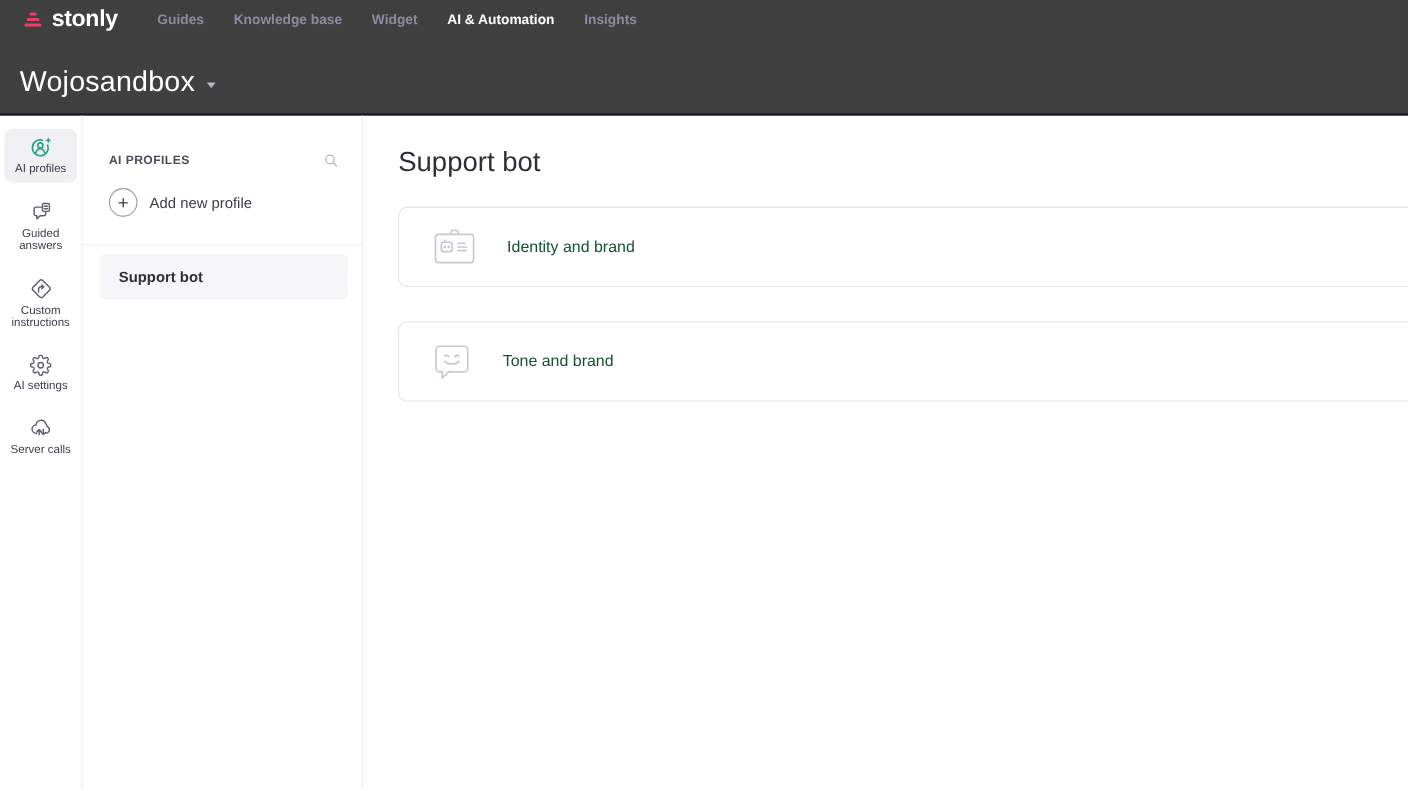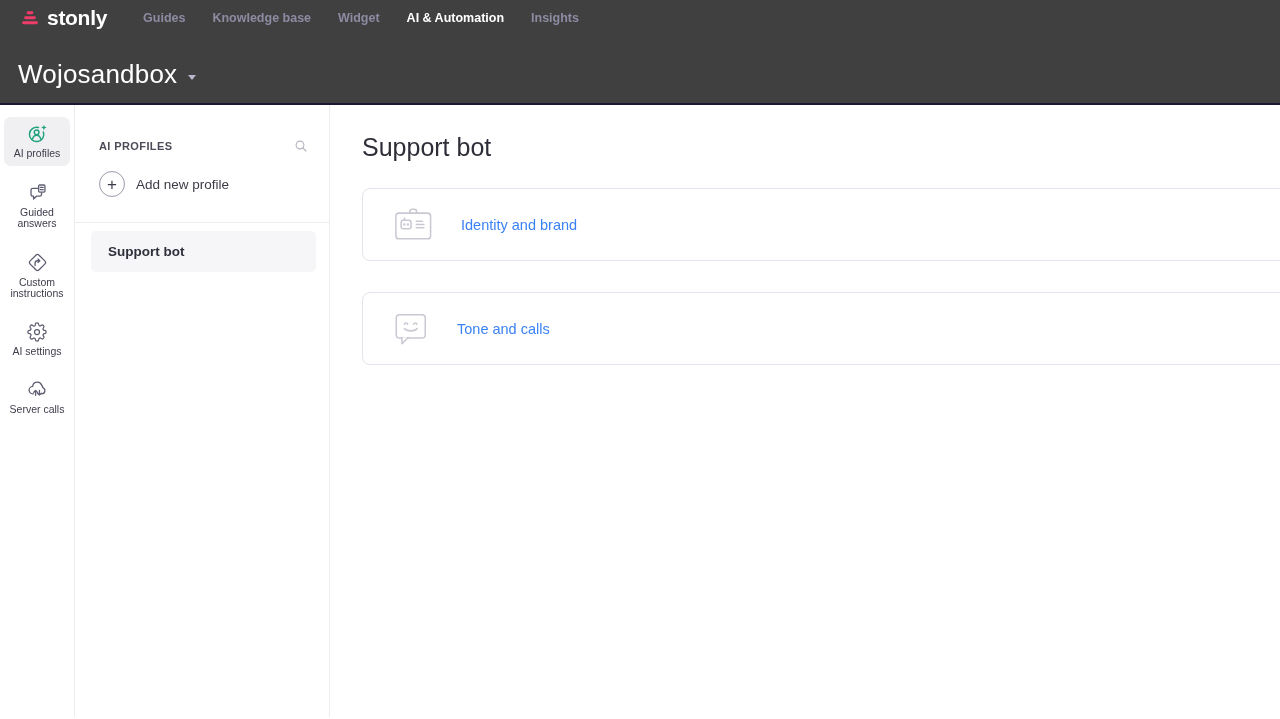--- a/index.html
+++ b/index.html
@@ -55,21 +55,21 @@
     font-size:13.5px; font-weight:700; color:#30303c; cursor:pointer; }
 
   
   .main { flex:1 1 auto; min-width:0; padding:27px 0 0 32px; }
   .page-title { font-size:25px; font-weight:400; color:#2e2e38; line-height:30px; }
   .cards { margin-top:26px; display:flex; flex-direction:column; gap:31px; }
   .card { height:73px; border:1px solid #e4e4ec; border-radius:8px; margin-right:-12px;
     display:flex; align-items:center; padding-left:29px; gap:27px; cursor:pointer;
     background:#fff; }
   .card svg { stroke:#c9c9d4; flex:none; }
-  .card-label { font-size:14.5px; color:#3b82f6; }
+  .card-label { font-size:14.5px; color:#14532d; }
 </style>
 </head>
 <body>
 
 <div class="app">
 
   <div class="header">
     <div class="topbar">
       <div class="logo">
         <svg width="20" height="20" viewBox="0 0 24 24">
@@ -182,20 +182,20 @@
         </div>
 
         <div class="card">
           <svg width="38" height="40" viewBox="0 0 40 42" fill="none" stroke-width="1.6" stroke-linecap="round" stroke-linejoin="round">
             <rect x="4.5" y="6" width="30.5" height="24.5" rx="3.5"></rect>
             <path d="M10.5 30 V36.6 L17 30" fill="#fff"></path>
             <path d="M13 16 C13.6 14.1 15.9 14.1 16.5 16"></path>
             <path d="M22.8 16 C23.4 14.1 25.7 14.1 26.3 16"></path>
             <path d="M13 20.5 C15.5 23.8 24 23.8 26.5 20.5"></path>
           </svg>
-          <span class="card-label">Tone and calls</span>
+          <span class="card-label">Tone and brand</span>
         </div>
 
       </div>
     </div>
 
   </div>
 </div>
 
 </body></html>

